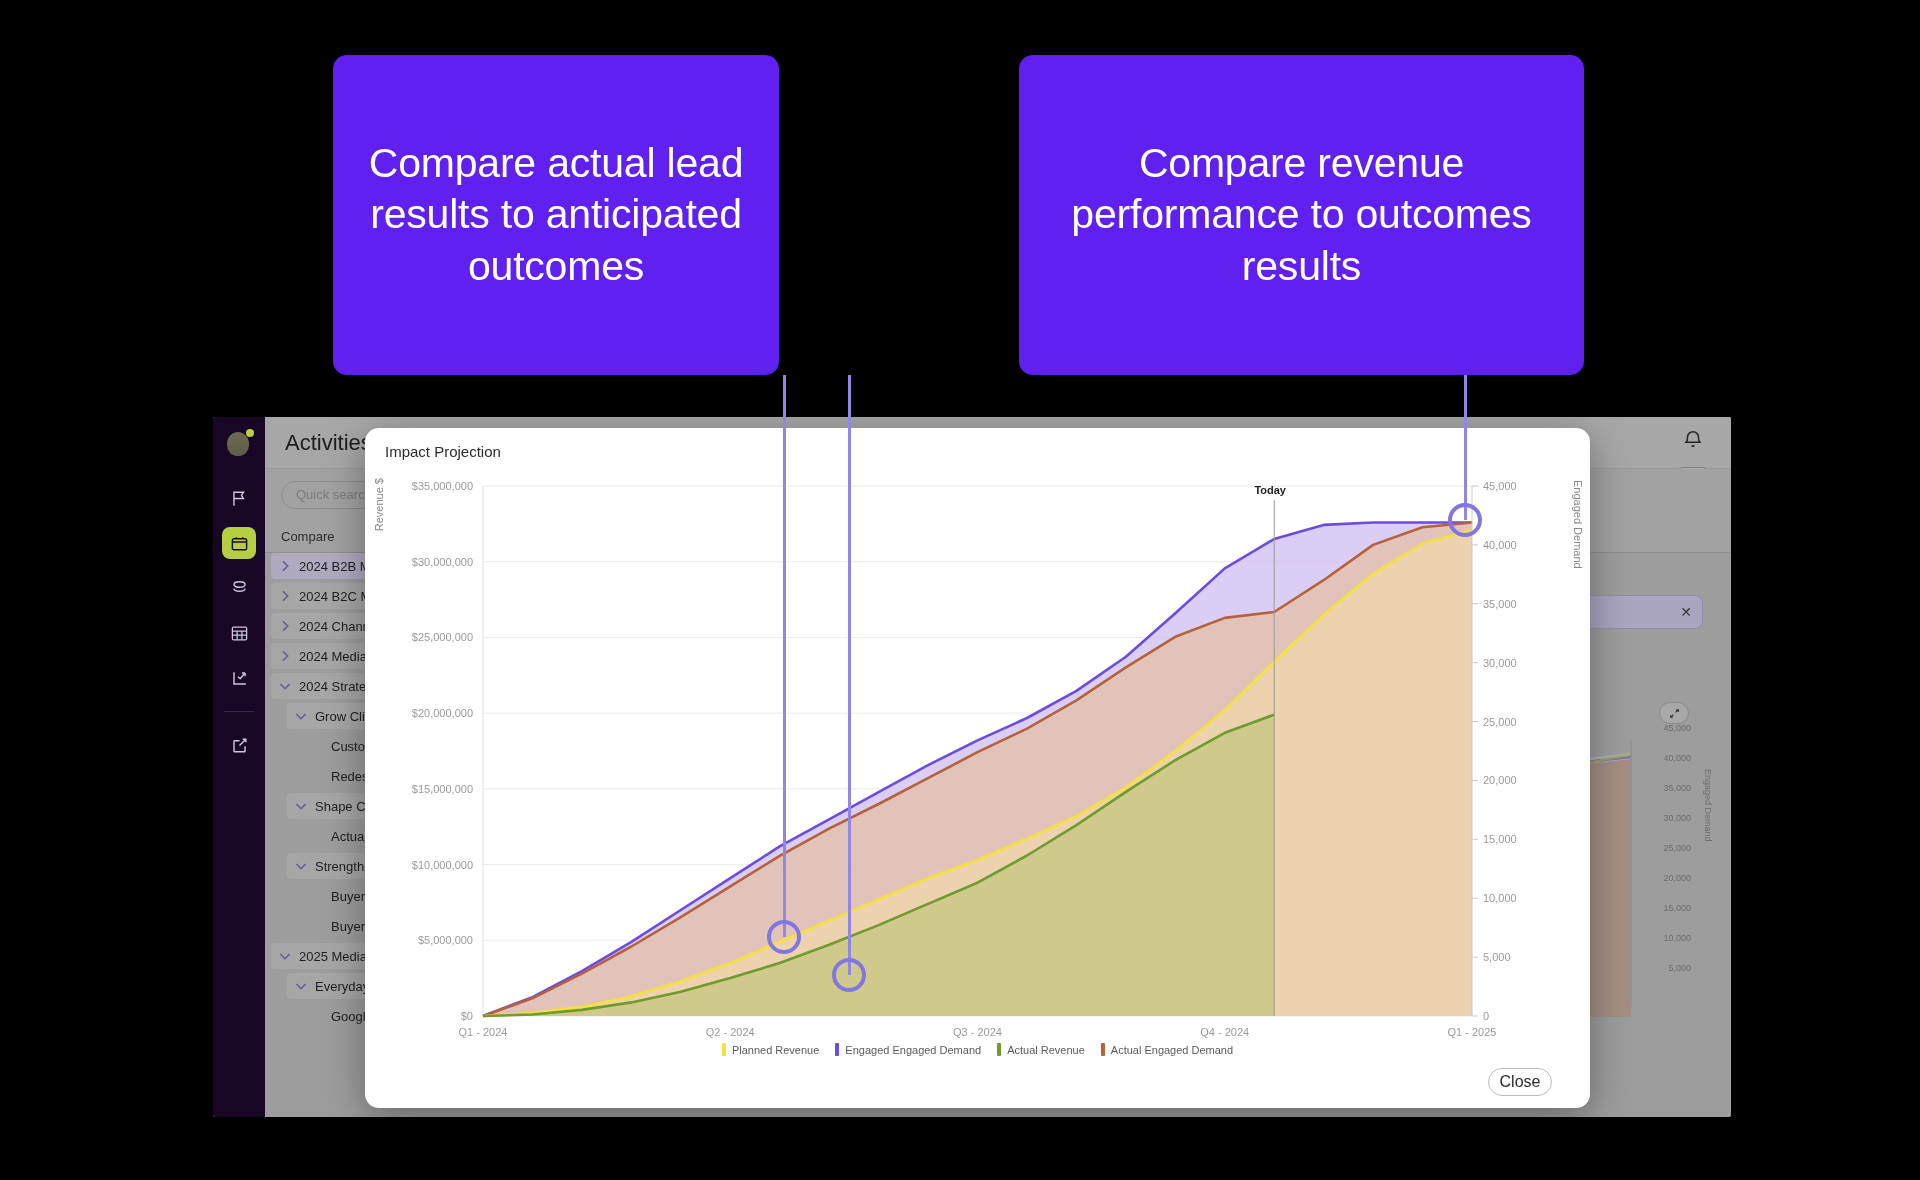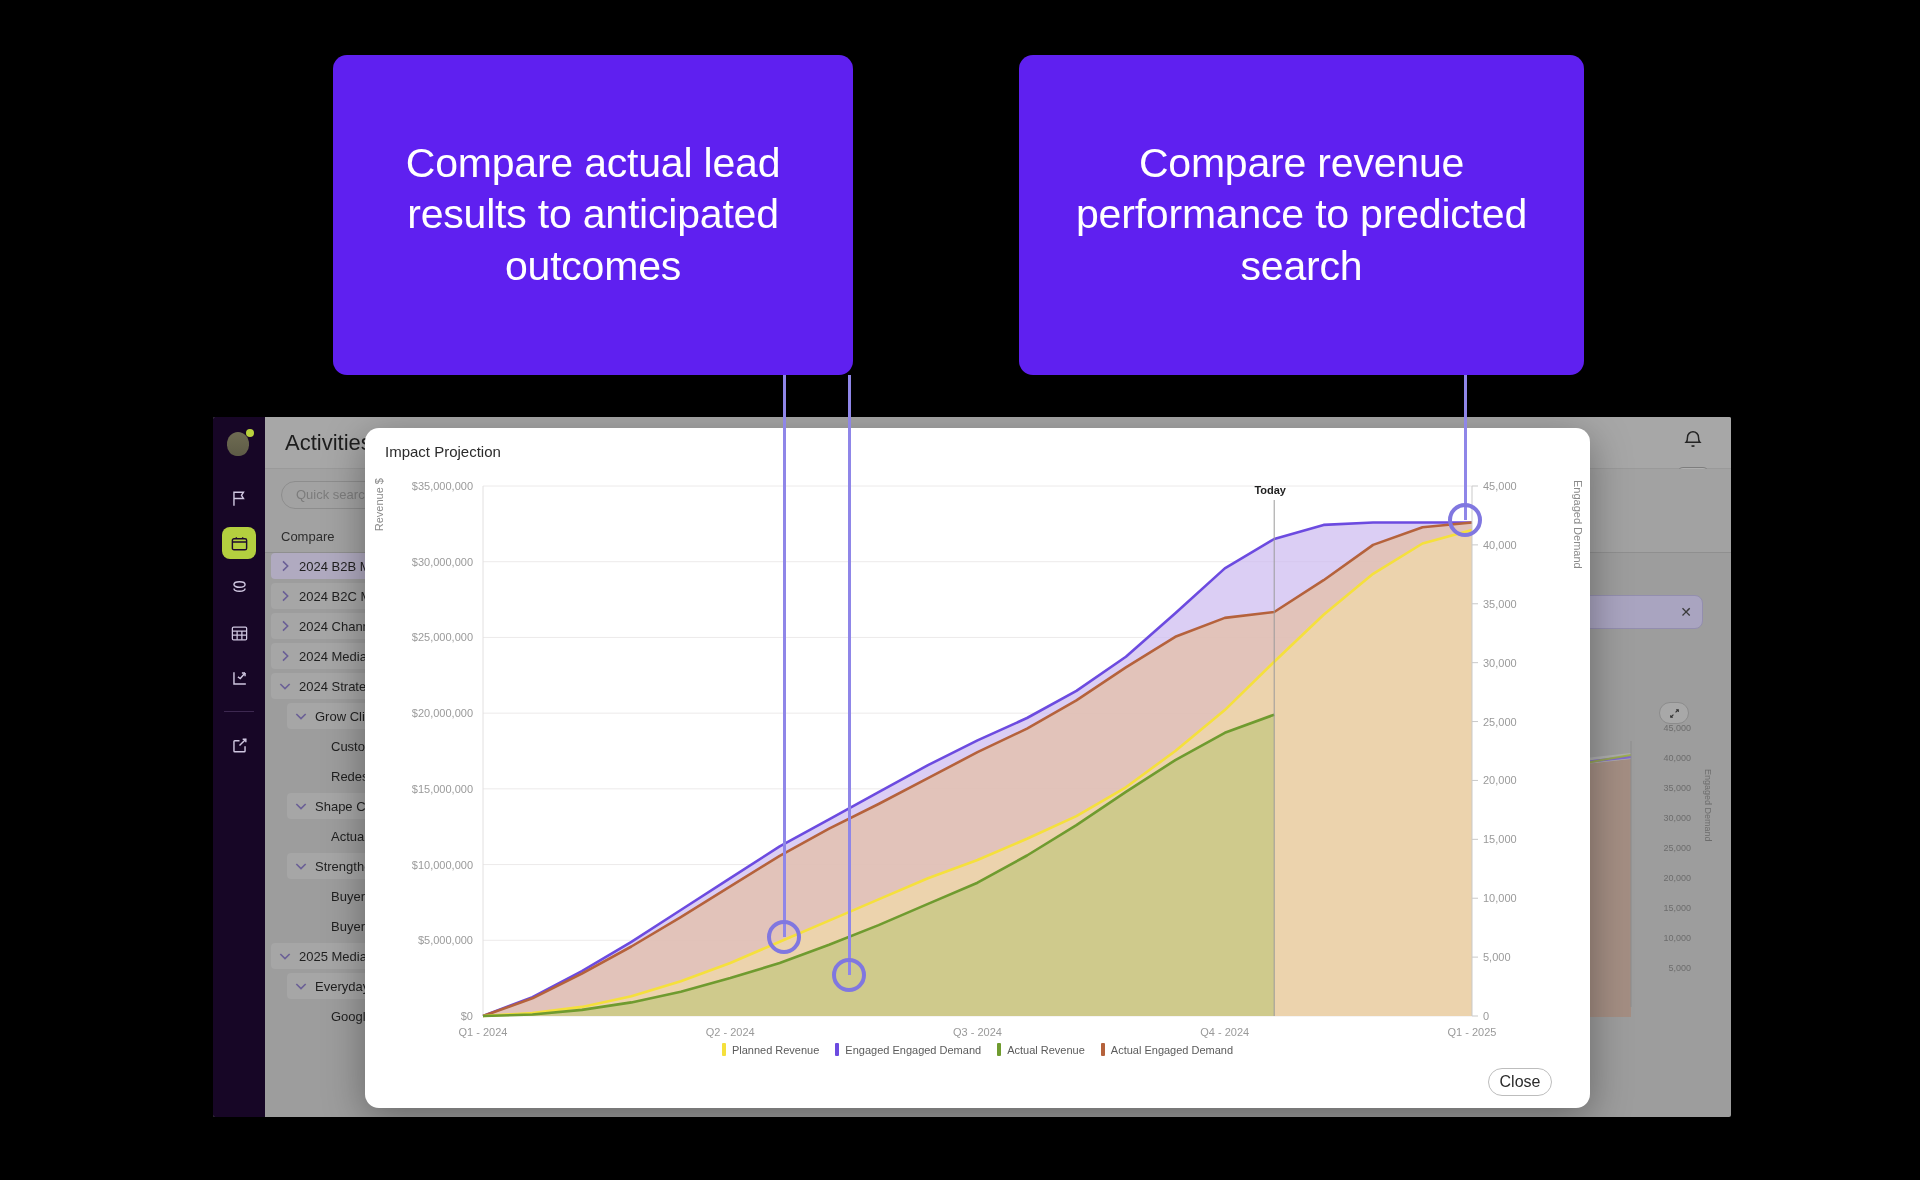--- a/index.html
+++ b/index.html
@@ -20,21 +20,21 @@
     align-items: center;
     justify-content: center;
     text-align: center;
     color: #ffffff;
     font-weight: 400;
     letter-spacing: -0.2px;
     line-height: 1.25;
     font-size: 41px;
     padding: 18px 34px;
   }
-  #callout-1 { left: 333px; top: 55px; width: 520px; height: 320px; }
+  #callout-1 { left: 333px; top: 55px; width: 446px; height: 320px; }
   #callout-2 { left: 1019px; top: 55px; width: 565px; height: 320px; }
 
   
   .connector {
     position: absolute;
     width: 3px;
     background: #8F86E8;
   }
   .marker-ring {
     position: absolute;
@@ -511,15 +511,15 @@
 
   <div class="connector" style="left:783px; top:375px; height:562px;"></div>
   <div class="connector" style="left:848px; top:375px; height:600px;"></div>
   <div class="connector" style="left:1464px; top:375px; height:145px;"></div>
 
   <div class="marker-ring" style="left:767px; top:920px;"></div>
   <div class="marker-ring" style="left:832px; top:958px;"></div>
   <div class="marker-ring" style="left:1448px; top:503px;"></div>
 
   <div class="callout" id="callout-1">Compare actual lead results to anticipated outcomes</div>
-  <div class="callout" id="callout-2">Compare revenue performance to predicted search</div>
+  <div class="callout" id="callout-2">Compare revenue performance to outcomes results</div>
 
 </div>
 
 </body></html>

